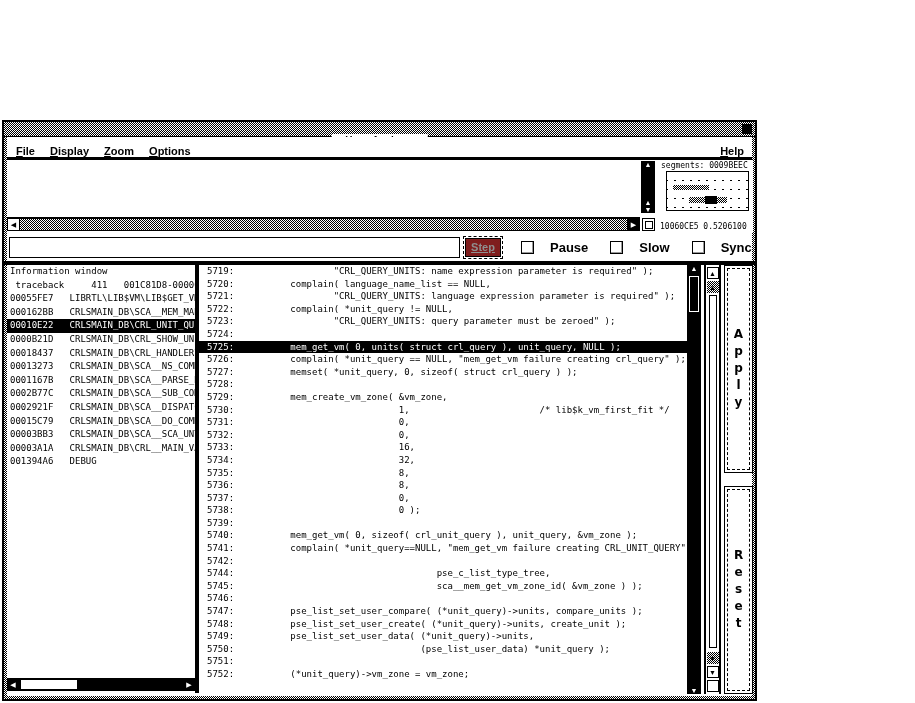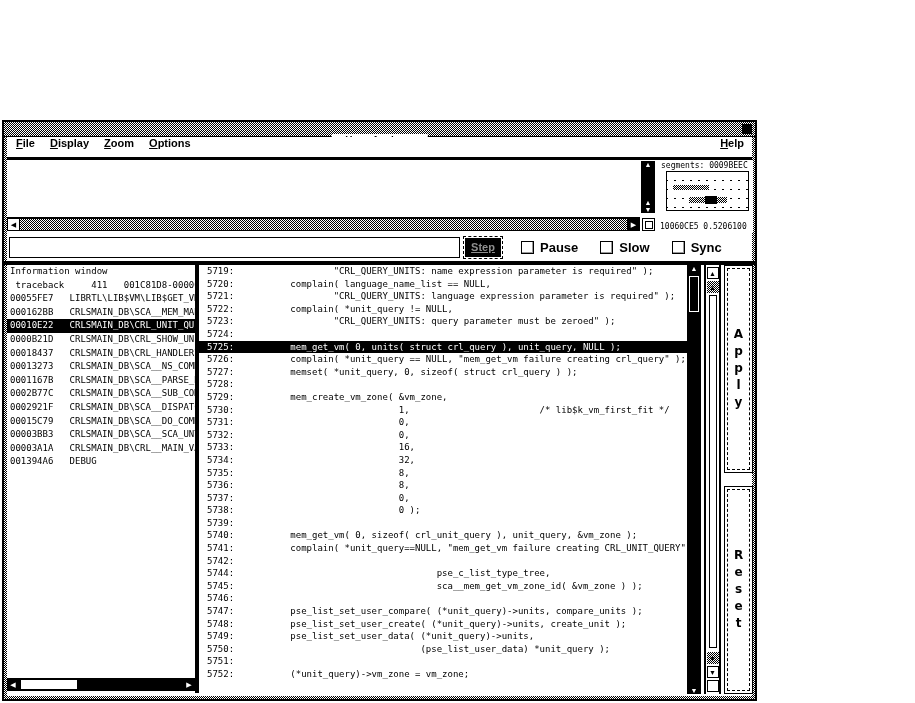--- a/index.html
+++ b/index.html
@@ -18,21 +18,21 @@
 
   
   .titlebar{left:0;top:0;right:0;height:14px;border-bottom:1px solid #000;}
   .titlebox{position:absolute;left:50%;top:12px;transform:translateX(-50%);height:14px;
             background:#fff;padding:0 14px;font:bold 10px/14px "Liberation Sans",sans-serif;
             white-space:nowrap;}
   .titlebtn{position:absolute;right:3px;top:2px;width:10px;height:10px;background:#000;}
 
   
   .menubar{left:3px;right:3px;top:15px;height:20px;background:#fff;border-bottom:3px solid #000;
-           display:flex;align-items:flex-start;gap:15px;padding-left:9px;
+           display:flex;align-items:flex-end;gap:15px;padding-left:9px;
            font:bold 11px "Liberation Sans",sans-serif;}
   .menu-item{display:inline-block;cursor:default;}
   .menu-item::first-letter{text-decoration:underline;}
   .menu-help{margin-left:auto;margin-right:8px;}
 
   
   .map-canvas{left:3px;top:39px;width:633px;height:56px;background:#fff;border-bottom:1px solid #000;}
   .map-vscroll{left:637px;top:39px;width:14px;height:52px;background:#000;color:#fff;
                display:flex;flex-direction:column;align-items:center;font-size:7px;}
   .map-vscroll .sp{flex:1;}
@@ -54,25 +54,25 @@
              background-size:8px 9px;background-position:4px 4px;}
   .seg-bar{position:absolute;height:5px;}
   .seg-cursor{position:absolute;background:#000;}
   .seg-scale{position:absolute;left:1px;bottom:1px;white-space:nowrap;}
 
   
   .ctrl-row{left:3px;right:3px;top:112px;height:27px;display:flex;align-items:center;background:#fff;}
   .ctrl-input{flex:0 0 443px;height:19px;background:#fff;border:1px solid #000;
               margin-left:2px;font:11px "DejaVu Sans Mono",monospace;padding:0 3px;outline:none;}
   .step-wrap{border:1px dashed #000;padding:1px;margin-left:3px;}
-  .step-btn{width:34px;height:17px;background:#000000;border:1px solid #000;
+  .step-btn{width:34px;height:17px;background:#7f1d1d;border:1px solid #000;
             font:bold 11px/16px "Liberation Sans",sans-serif;text-align:center;color:#8f8f8f;text-decoration:underline;}
   .checks{display:flex;align-items:center;gap:22px;margin-left:18px;
           font:bold 13px "Liberation Sans",sans-serif;}
-  .check{display:flex;align-items:center;gap:6px;}
+  .check{display:flex;align-items:center;gap:16px;}
   .checkbox{width:11px;height:11px;background:#fff;border:1px solid #000;
             box-shadow:inset -1px -1px 0 #9a9a9a;}
   .divider{left:0;right:0;top:139px;height:4px;background:#000;}
 
   
   .info-list{left:3px;top:143px;width:188px;height:413px;background:#fff;overflow:hidden;
              font:9px/13.6px "DejaVu Sans Mono",monospace;}
   .info-row{height:13.6px;white-space:pre;padding-left:3px;}
   .info-row.sel{background:#000;color:#fff;}
   .info-hscroll{left:3px;top:556px;width:188px;height:13px;background:#000;color:#fff;

